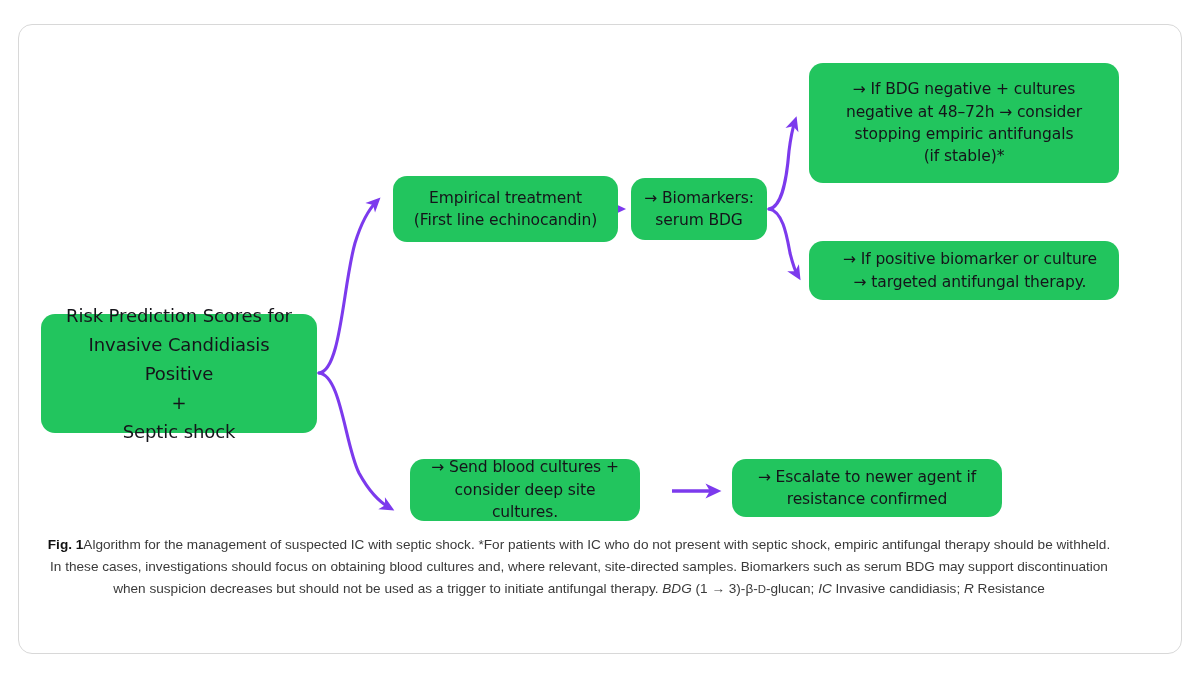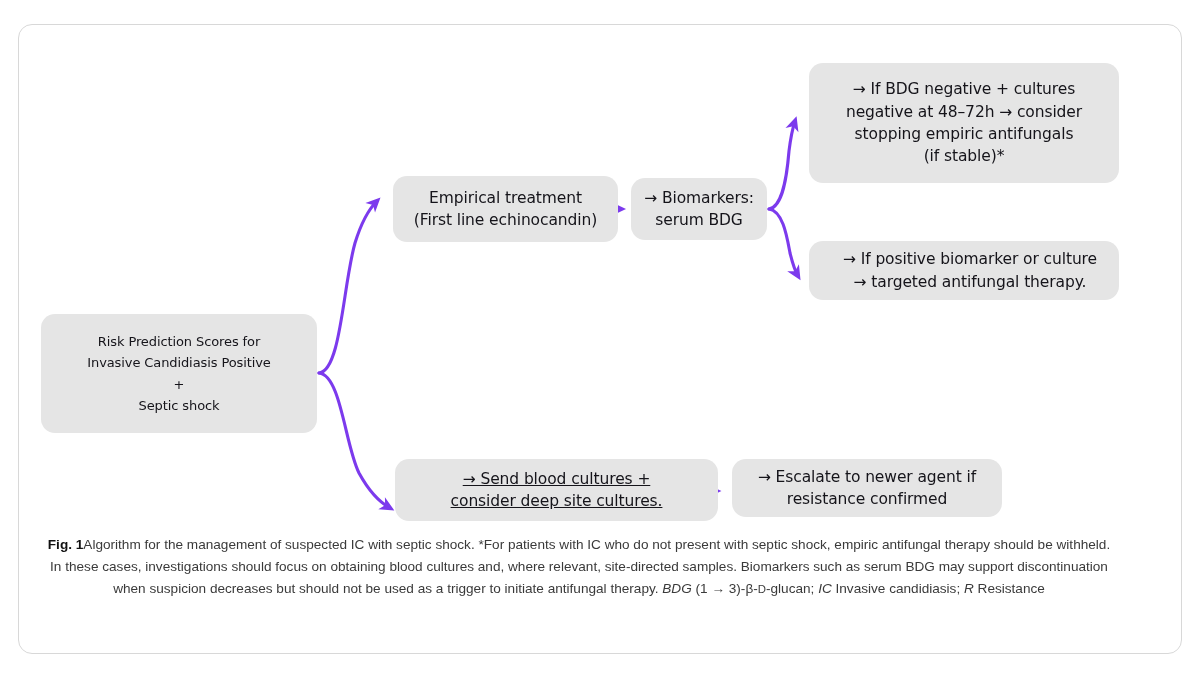--- a/index.html
+++ b/index.html
@@ -43,41 +43,41 @@
     top: 0;
     width: 1164px;
     height: 508px;
     pointer-events: none;
   }
 
   
   .node {
     position: absolute;
     box-sizing: border-box;
-    background: #e5e5e5;
+    background: #22c55e;
     border-radius: 14px;
     display: flex;
     align-items: center;
     justify-content: center;
     text-align: center;
     color: #15141a;
     font-family: "DejaVu Sans", sans-serif;
     font-size: 15.5px;
     line-height: 1.45;
     letter-spacing: -0.1px;
     padding: 6px 12px;
     white-space: pre-line;
   }
 
   #node-risk-prediction {
     left: 22px;
     top: 289px;
     width: 276px;
     height: 119px;
-    font-size: 13px;
+    font-size: 18px;
     line-height: 1.62;
   }
   #node-empirical-treatment {
     left: 374px;
     top: 151px;
     width: 225px;
     height: 66px;
   }
   #node-biomarkers {
     left: 612px;
@@ -92,25 +92,24 @@
     height: 120px;
   }
   #node-positive-biomarker {
     left: 790px;
     top: 216px;
     width: 310px;
     height: 59px;
     padding-left: 24px;
   }
   #node-send-cultures {
-    left: 376px;
+    left: 391px;
     top: 434px;
-    width: 323px;
+    width: 230px;
     height: 62px;
-    text-decoration: underline;
   }
   #node-escalate {
     left: 713px;
     top: 434px;
     width: 270px;
     height: 58px;
   }
 
   
   #figure-caption {

